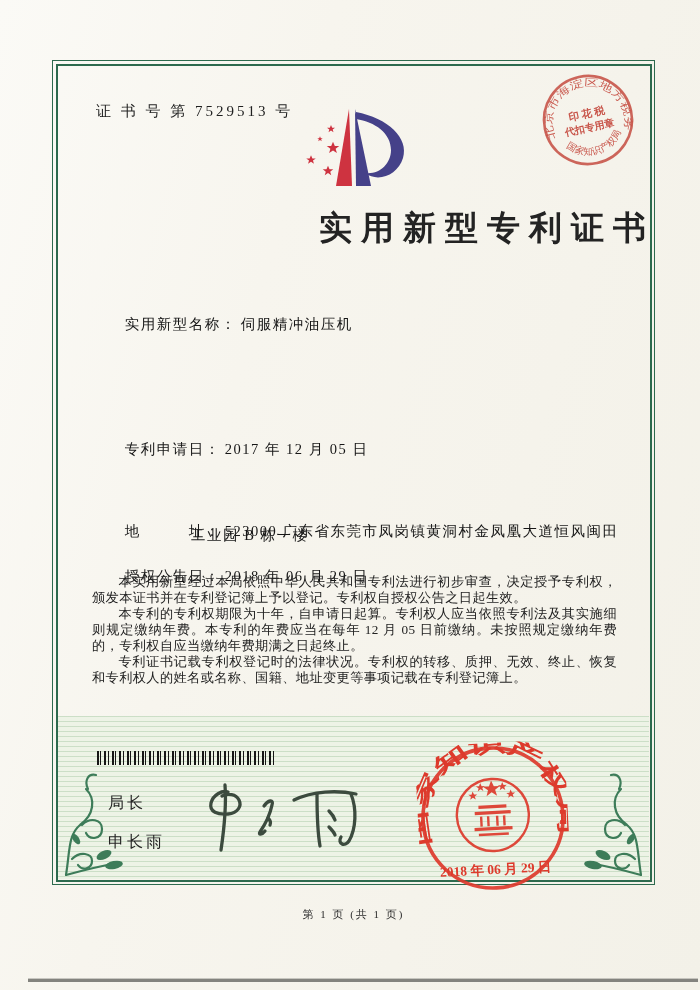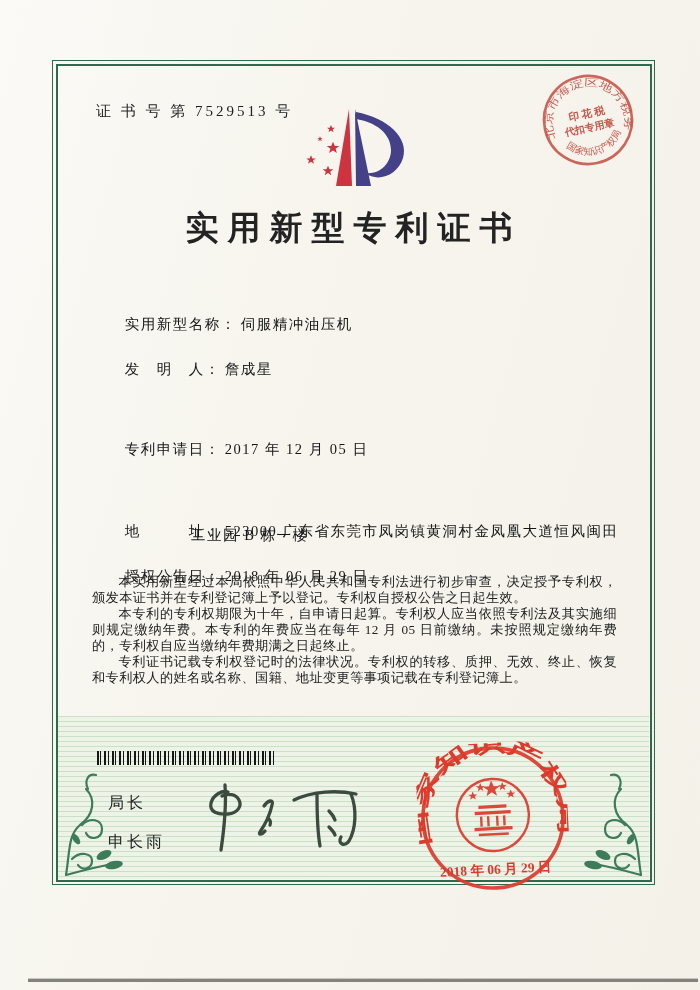--- a/index.html
+++ b/index.html
@@ -15,21 +15,21 @@
   .gutter{position:absolute;left:14px;top:0;width:26px;height:100%;
           background:linear-gradient(90deg,#ececе8 0%,#d2d2cd 35%,#c9c9c4 55%,#eeeeea 100%);
           background:linear-gradient(90deg,#ececе8,#cfcfca 45%,#e9e9e5);}
   .edge-shadow{position:absolute;left:28px;right:2px;bottom:8px;height:3px;background:#83837e;
                box-shadow:0 -1px 0 rgba(131,131,126,.4);}
   .frame{position:absolute;left:52px;top:60px;width:603px;height:825px;}
   .b-outer{position:absolute;inset:0;border:1.5px solid var(--frame-green);}
   .b-inner{position:absolute;inset:3.5px;border:2.5px solid var(--frame-green);}
 
   .cert-no{position:absolute;left:44px;top:42px;font-size:15px;letter-spacing:3px;color:var(--ink);}
-  .title{position:absolute;left:0;right:0;top:146px;text-align:center;font-size:33px;
+  .title{position:absolute;left:0;right:0;top:146px;text-align:right;font-size:33px;
          font-weight:600;letter-spacing:9px;color:#232323;}
 
   .row{position:absolute;left:42px;font-size:14.5px;letter-spacing:1.5px;color:#161616;white-space:pre;}
   .row .lbl{display:inline-block;min-width:94px;}
   .row .val{margin-left:4px;}
   .addr2{position:absolute;left:139px;font-size:14.5px;letter-spacing:1.5px;color:#161616;}
   .row2{position:absolute;font-size:14.5px;letter-spacing:1.5px;color:#161616;white-space:pre;}
 
   .body-text{position:absolute;left:40px;right:38px;top:514px;font-size:13.2px;line-height:16px;
              color:#222;text-align:justify;letter-spacing:.4px;}
@@ -131,23 +131,20 @@
         <textPath href="#arcBot" startOffset="0" textLength="66" lengthAdjust="spacingAndGlyphs">国家知识产权局</textPath>
       </text>
       <text x="48" y="45" text-anchor="middle" font-size="10.5" fill="#c8554a" font-weight="bold">印 花 税</text>
       <text x="48" y="59" text-anchor="middle" font-size="10" fill="#c8554a" font-weight="bold">代扣专用章</text>
     </svg>
 
     <div class="title">实用新型专利证书</div>
 
     <div class="row" style="top:238px">
       <span class="lbl">实用新型名称：</span><span class="val">伺服精冲油压机</span>
-    </div>
-    <div class="row" style="top:283px">
-      <span class="lbl">发　明　人：</span><span class="val">詹成星</span>
     </div>
     <div class="row" style="top:363px">
       <span class="lbl">专利申请日：</span><span class="val">2017 年 12 月 05 日</span>
     </div>
     <div class="row" style="top:445px">
       <span class="lbl">地　　　址：</span><span class="val">523000 广东省东莞市凤岗镇黄洞村金凤凰大道恒风闽田</span>
     </div>
     <div class="addr2" style="top:466px">工业园 B 栋一楼</div>
     <div class="row" style="top:490px">
       <span class="lbl">授权公告日：</span><span class="val">2018 年 06 月 29 日</span>
@@ -198,14 +195,15 @@
         <rect x="62" y="73" width="2.4" height="10"></rect>
         <rect x="69" y="73" width="2.4" height="10"></rect>
         <rect x="78" y="73" width="2.4" height="10"></rect>
         <rect x="85" y="73" width="2.4" height="10"></rect>
         <rect x="56" y="84" width="38" height="3.2"></rect>
         <rect x="60" y="90" width="30" height="2.6"></rect>
       </g>
       <text x="75" y="131" text-anchor="middle" font-size="13.5" font-weight="bold" fill="#dd3a2c">2018 年 06 月 29 日</text>
     </svg>
 
+    <div class="footer">第 1 页 (共 1 页)</div>
   </div>
 </div>
 
 </body></html>

